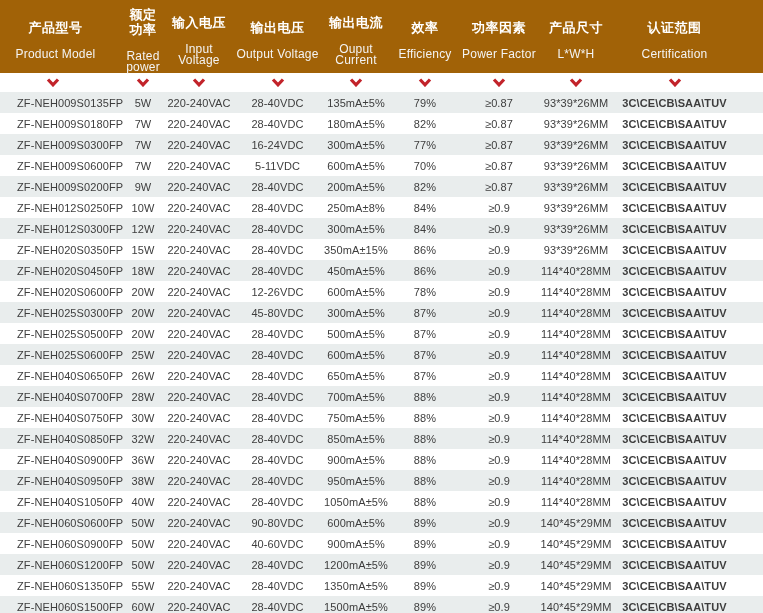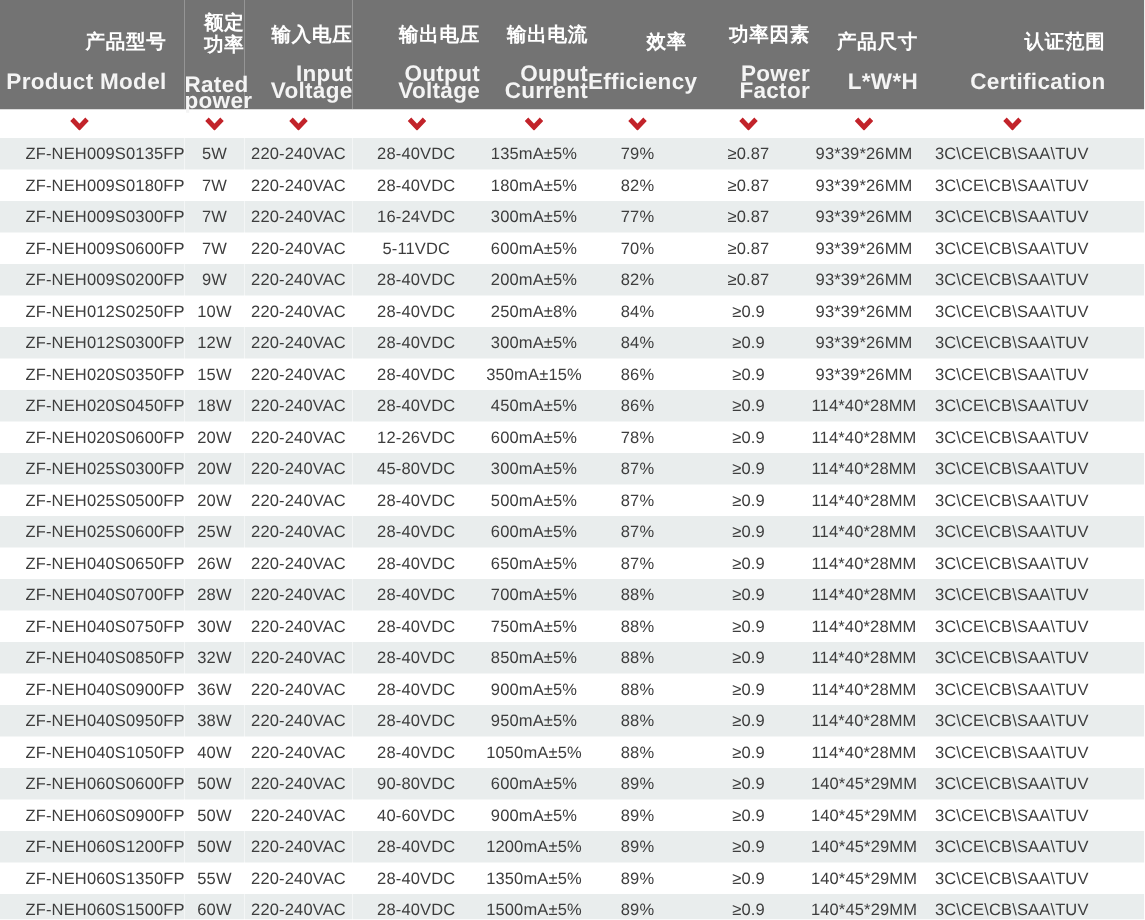--- a/index.html
+++ b/index.html
@@ -6,42 +6,42 @@
   .screen{
     width:763px;height:613px;overflow:hidden;background:#ffffff;
     font-family:"Liberation Sans","DejaVu Sans",sans-serif;
   }
   table{
     border-collapse:collapse;table-layout:fixed;width:763px;
   }
   
   tr.head-row{height:68px;}
   tr.head-row th{
-    background:#737373;color:#ffffff;font-weight:normal;
-    vertical-align:middle;padding:7px 0 0 0;text-align:right;
+    background:#a16207;color:#ffffff;font-weight:normal;
+    vertical-align:middle;padding:7px 0 0 0;text-align:center;
   }
   tr.head-row th:first-child{padding-right:12px;}
   tr.head-row th:last-child{padding-right:26px;}
   .zh{font-size:13px;font-weight:bold;letter-spacing:0.5px;line-height:15px;}
-  .en{font-size:15px;color:#f4f4f4;line-height:11px;margin-top:14px;letter-spacing:0.2px;font-weight:bold;}
+  .en{font-size:12px;color:#f4f4f4;line-height:11px;margin-top:14px;letter-spacing:0.2px;}
   
   tr.chevron-row{height:19px;background:#ffffff;}
   tr.chevron-row td{text-align:center;vertical-align:middle;line-height:0;padding:0;}
   tr.chevron-row td:first-child{padding-right:18px;}
   tr.chevron-row td:last-child{padding-right:26px;}
   
   tbody tr{height:21px;}
   tbody tr:nth-child(odd){background:#e9eded;}
   tbody tr:nth-child(even){background:#ffffff;}
   tbody td{
     font-size:11px;color:#3d3d3d;text-align:center;vertical-align:middle;
     padding:0;white-space:nowrap;overflow:hidden;letter-spacing:0.1px;
   }
   tbody td:first-child{text-align:left;padding-left:17px;}
-  tbody td:last-child{padding-right:26px;}
+  tbody td:last-child{padding-right:26px;font-weight:bold;}
 </style>
 </head>
 <body>
 
 <div class="screen">
   <table>
     <colgroup>
       <col style="width:123px">
         <col style="width:40px">
         <col style="width:72px">

